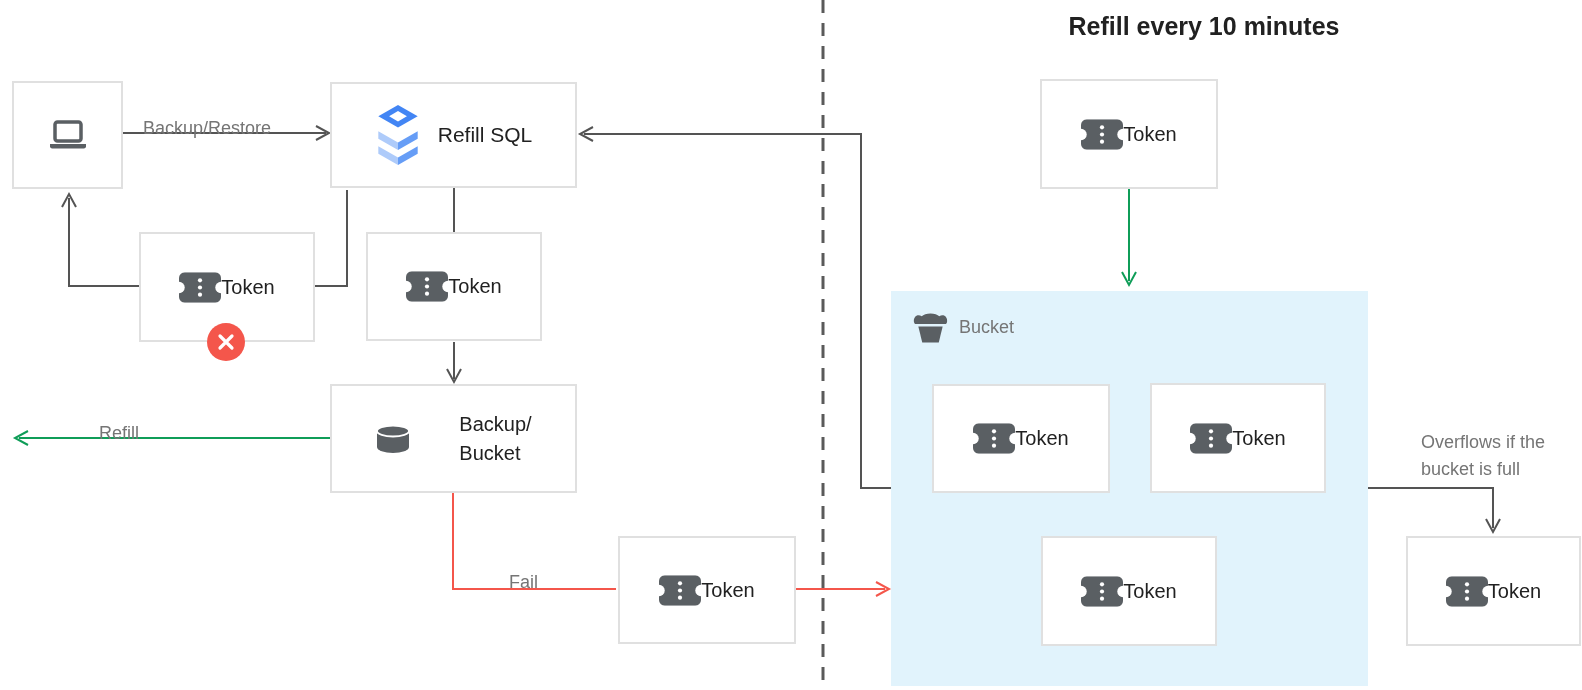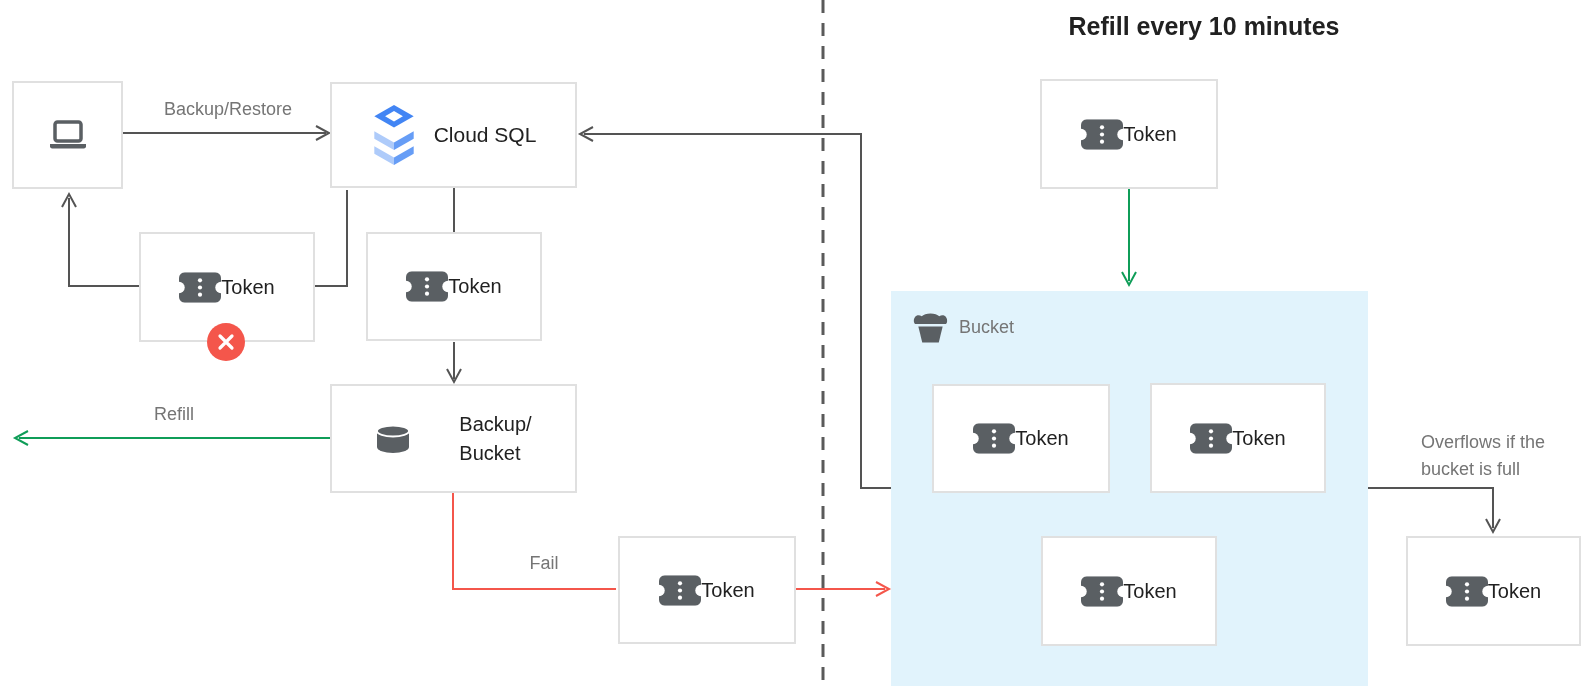--- a/index.html
+++ b/index.html
@@ -16,21 +16,21 @@
   .two-line{font-size:20px;color:#212121;line-height:29px;margin-left:32px;}
   .bucket{
     position:absolute;left:891px;top:291px;width:477px;height:395px;
     background:#E1F3FC;z-index:1;
   }
   .bucket-label{
     position:absolute;left:913px;top:311px;display:flex;align-items:center;gap:11px;z-index:2;
   }
   .bucket-label span{font-size:18px;color:#757575;}
   .glabel{position:absolute;font-size:18px;color:#757575;z-index:2;}
-  .center{text-align:center;}
+  .center{text-align:left;margin-top:19px;}
   .title{
     position:absolute;left:1004px;top:12px;width:400px;text-align:center;
     font-size:25px;font-weight:bold;color:#212121;z-index:2;
   }
   .overflow-note{position:absolute;left:1421px;top:429px;width:170px;font-size:18px;
     color:#757575;line-height:27px;z-index:2;}
   .x-badge{
     position:absolute;left:207px;top:323px;width:38px;height:38px;border-radius:50%;
     background:#F4564B;display:flex;align-items:center;justify-content:center;z-index:5;
   }
@@ -128,21 +128,21 @@
 
   <div class="box" style="left:330px;top:82px;width:247px;height:106px;gap:17px;">
     <svg width="46" height="60" viewBox="0 0 48 64">
       <polygon points="3,44 24,56 24,64 3,52" fill="#AECBFA"></polygon>
       <polygon points="24,56 45,44 45,52 24,64" fill="#669DF6"></polygon>
       <polygon points="3,28 24,40 24,48 3,36" fill="#AECBFA"></polygon>
       <polygon points="24,40 45,28 45,36 24,48" fill="#669DF6"></polygon>
       <polygon points="24,0 45,12 24,24 3,12" fill="#4285F4"></polygon>
       <polygon points="24,6.5 33.5,12 24,17.5 14.5,12" fill="#ffffff"></polygon>
     </svg>
-    <span class="cloudsql-lbl">Cloud SQL</span>
+    <span class="cloudsql-lbl">Refill SQL</span>
   </div>
 
   <div class="box" style="left:139px;top:232px;width:176px;height:110px;">
     <svg class="token-ic" viewBox="0 0 44 32">
         <use href="#sym-token"></use>
       </svg>
     <span class="lbl">Token</span>
   </div>
 
   <div class="box" style="left:366px;top:232px;width:176px;height:109px;">

